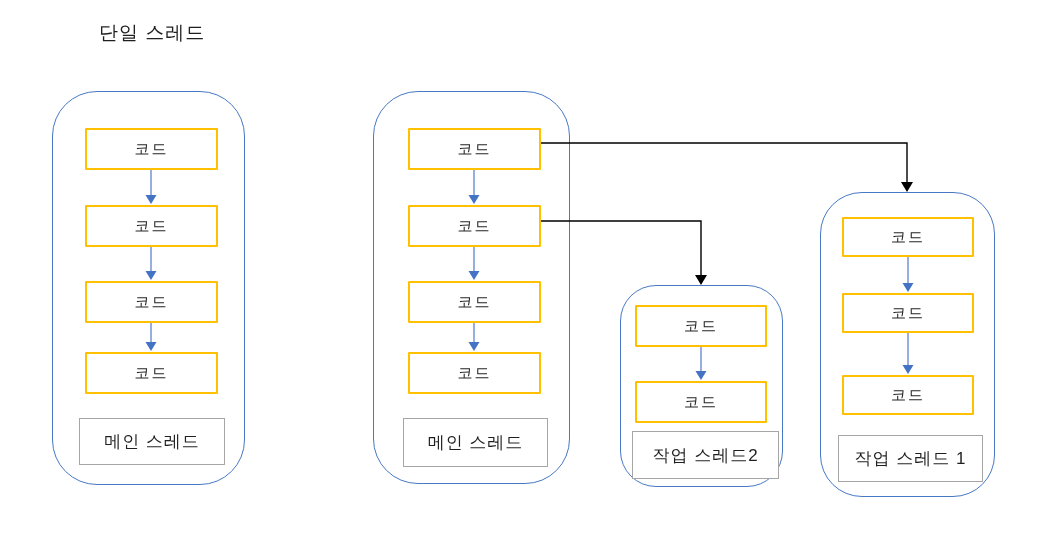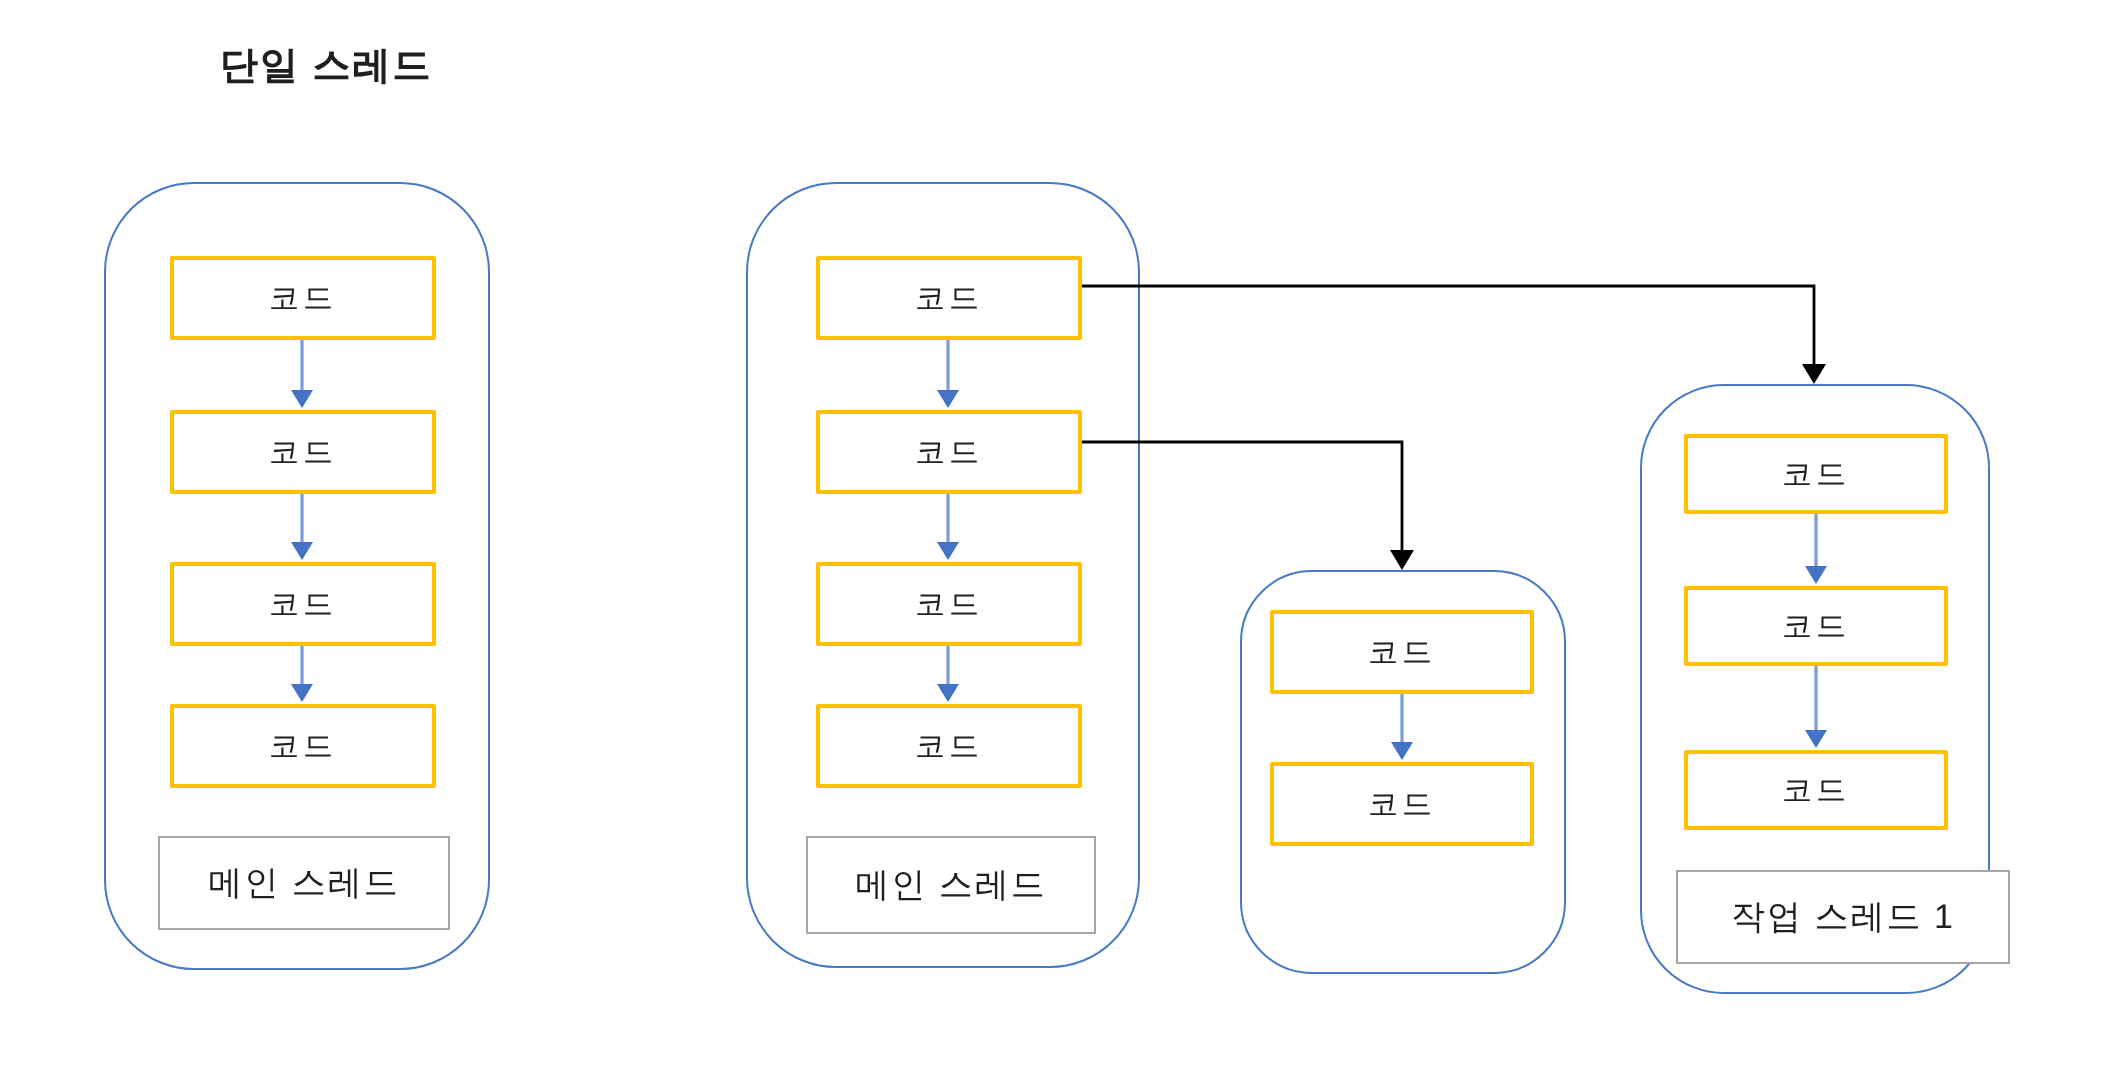--- a/index.html
+++ b/index.html
@@ -67,45 +67,46 @@
   .flow-stem { stroke: var(--flow-arrow-stem); stroke-width: 1.6; fill: none; }
   .flow-head { fill: var(--flow-arrow-head); stroke: none; }
   .spawn-line { stroke: var(--spawn-connector); stroke-width: 1.4; fill: none; }
   .spawn-head { fill: var(--spawn-connector); stroke: none; }
 </style>
 </head>
 <body>
 
 <div class="canvas">
 
-  <div class="title" style="left:110px; top:20px;font-weight:bold;">단일 스레드</div>
+  <div class="title" style="left:99px; top:20px;">단일 스레드</div>
 
   <div class="thread-container" style="left:52px; top:91px; width:193px; height:394px; border-radius:45px;"></div>
   <div class="code-box" style="left:85px; top:128px; width:133px; height:42px;">코드</div>
   <div class="code-box" style="left:85px; top:205px; width:133px; height:42px;">코드</div>
   <div class="code-box" style="left:85px; top:281px; width:133px; height:42px;">코드</div>
   <div class="code-box" style="left:85px; top:352px; width:133px; height:42px;">코드</div>
   <div class="thread-label" style="left:79px; top:418px; width:146px; height:47px;">메인 스레드</div>
 
   <div class="thread-container" style="left:373px; top:91px; width:197px; height:393px; border-radius:45px;"></div>
   <div class="code-box" style="left:408px; top:128px; width:133px; height:42px;">코드</div>
   <div class="code-box" style="left:408px; top:205px; width:133px; height:42px;">코드</div>
   <div class="code-box" style="left:408px; top:281px; width:133px; height:42px;">코드</div>
   <div class="code-box" style="left:408px; top:352px; width:133px; height:42px;">코드</div>
   <div class="thread-label" style="left:403px; top:418px; width:145px; height:49px;">메인 스레드</div>
 
   <div class="thread-container" style="left:620px; top:285px; width:163px; height:202px; border-radius:36px;"></div>
   <div class="code-box" style="left:635px; top:305px; width:132px; height:42px;">코드</div>
   <div class="code-box" style="left:635px; top:381px; width:132px; height:42px;">코드</div>
+  <div class="thread-label" style="left:632px; top:431px; width:147px; height:48px;">작업 스레드2</div>
 
   <div class="thread-container" style="left:820px; top:192px; width:175px; height:305px; border-radius:42px;"></div>
   <div class="code-box" style="left:842px; top:217px; width:132px; height:40px;">코드</div>
   <div class="code-box" style="left:842px; top:293px; width:132px; height:40px;">코드</div>
   <div class="code-box" style="left:842px; top:375px; width:132px; height:40px;">코드</div>
-  <div class="thread-label" style="left:838px; top:435px; width:167px; height:47px;">작업 스레드 1</div>
+  <div class="thread-label" style="left:838px; top:435px; width:145px; height:47px;">작업 스레드 1</div>
 
   <svg class="arrow-layer" viewBox="0 0 1054 535">
 
     <g>
       <line class="flow-stem" x1="151" y1="170" x2="151" y2="196"></line>
       <polygon class="flow-head" points="145.5,195 156.5,195 151,204"></polygon>
     </g>
     <g>
       <line class="flow-stem" x1="151" y1="247" x2="151" y2="272"></line>
       <polygon class="flow-head" points="145.5,271 156.5,271 151,280"></polygon>

